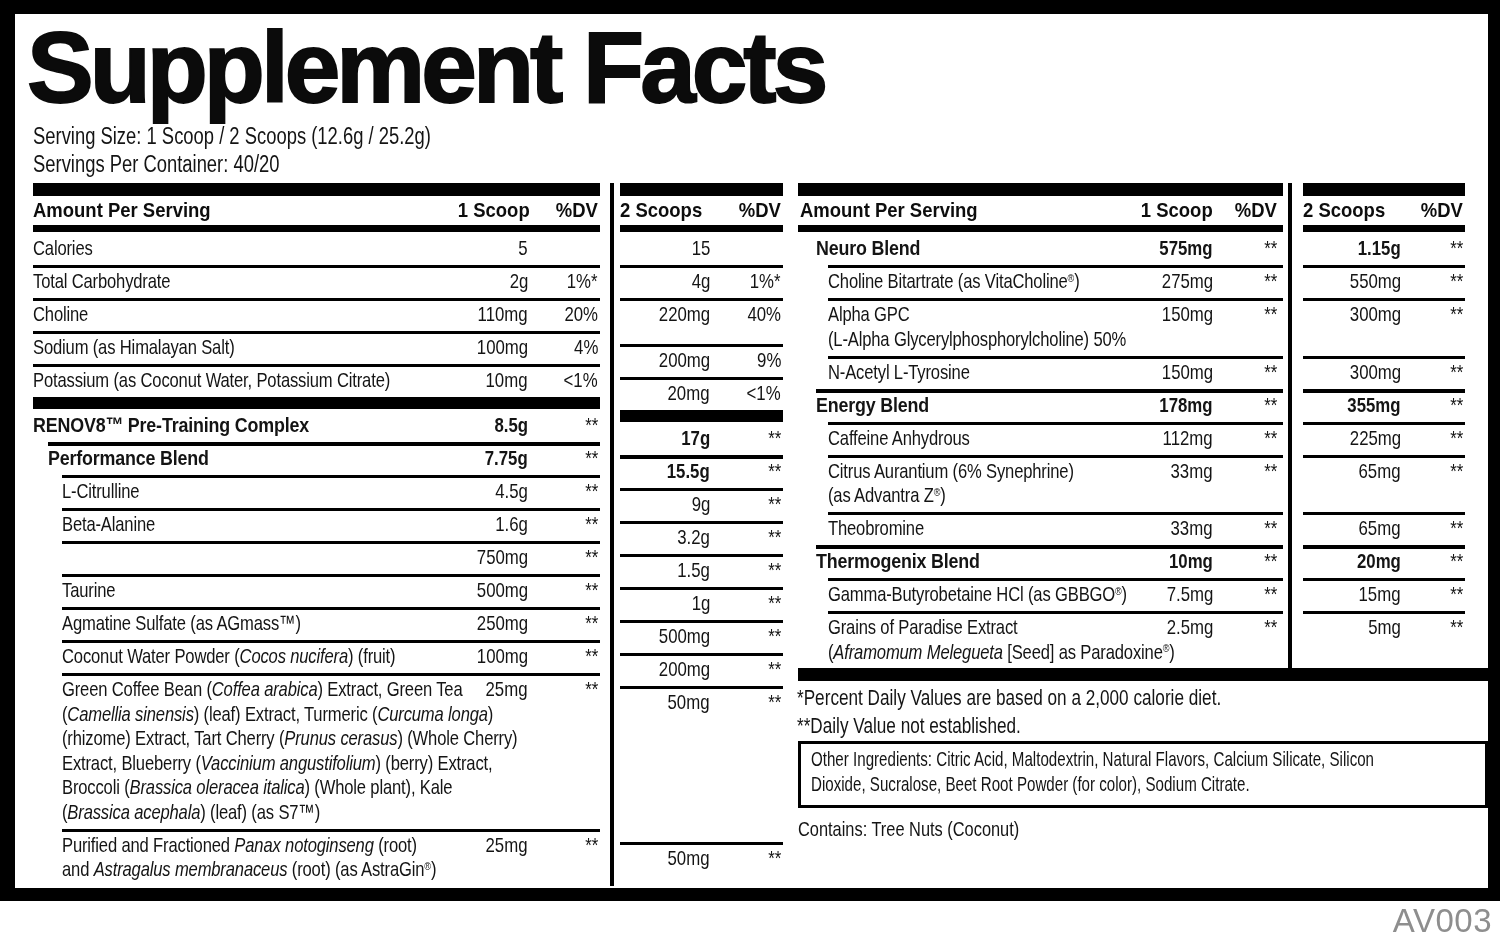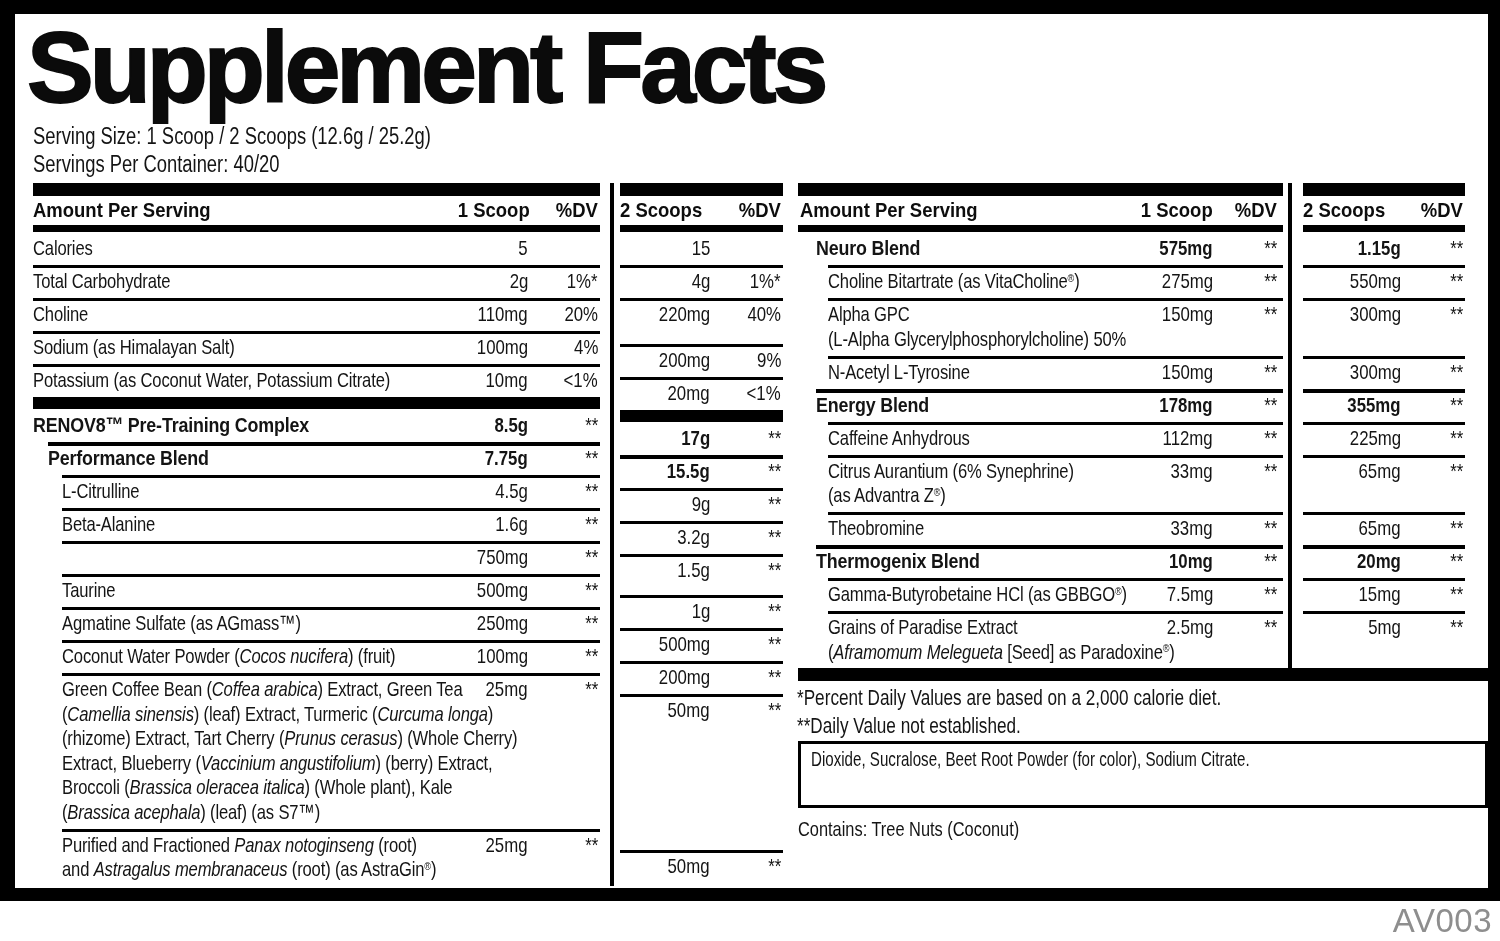--- a/index.html
+++ b/index.html
@@ -276,21 +276,21 @@
       <div class="row" style="height: 33px;">
         <div class="sep" style="left: 0px;"></div>
         <div class="amt" style="right: 73px;"><span class="sq-r">9g</span></div>
         <div class="dv" style="right: 2px;"><span class="sq-r">**</span></div>
       </div>
       <div class="row" style="height: 33px;">
         <div class="sep" style="left: 0px;"></div>
         <div class="amt" style="right: 73px;"><span class="sq-r">3.2g</span></div>
         <div class="dv" style="right: 2px;"><span class="sq-r">**</span></div>
       </div>
-      <div class="row" style="height: 41px; text-decoration: underline;">
+      <div class="row" style="height: 33px; text-decoration: underline;">
         <div class="sep" style="left: 0px;"></div>
         <div class="amt" style="right: 73px;"><span class="sq-r">1.5g</span></div>
         <div class="dv" style="right: 2px;"><span class="sq-r">**</span></div>
       </div>
       <div class="row" style="height: 33px;">
         <div class="sep" style="left: 0px;"></div>
         <div class="amt" style="right: 73px;"><span class="sq-r">1g</span></div>
         <div class="dv" style="right: 2px;"><span class="sq-r">**</span></div>
       </div>
       <div class="row" style="height: 33px;">
@@ -462,20 +462,21 @@
         <div class="dv" style="right: 2px;"><span class="sq-r">**</span></div>
       </div>
     </div>
 
   <div class="blk rbot"></div>
 
   <div class="ft ft1"><span class="sq">*Percent Daily Values are based on a 2,000 calorie diet.</span></div>
   <div class="ft ft2"><span class="sq">**Daily Value not established.</span></div>
 
   <div class="oibox">
+    <div class="nl" style="white-space:nowrap;"><span class="sq">Other Ingredients: Citric Acid, Maltodextrin, Natural Flavors, Calcium Silicate, Silicon</span></div>
     <div class="nl" style="white-space:nowrap;"><span class="sq">Dioxide, Sucralose, Beet  Root Powder (for color), Sodium Citrate.</span></div>
   </div>
 
   <div class="contains"><span class="sq">Contains: Tree Nuts (Coconut)</span></div>
 
   <div class="code">AV003</div>
 
 </div>
 
 </body></html>

